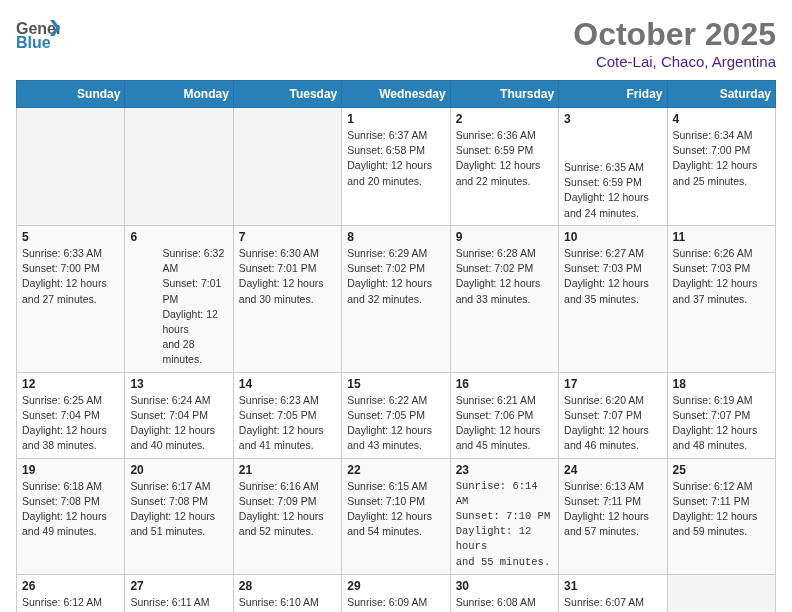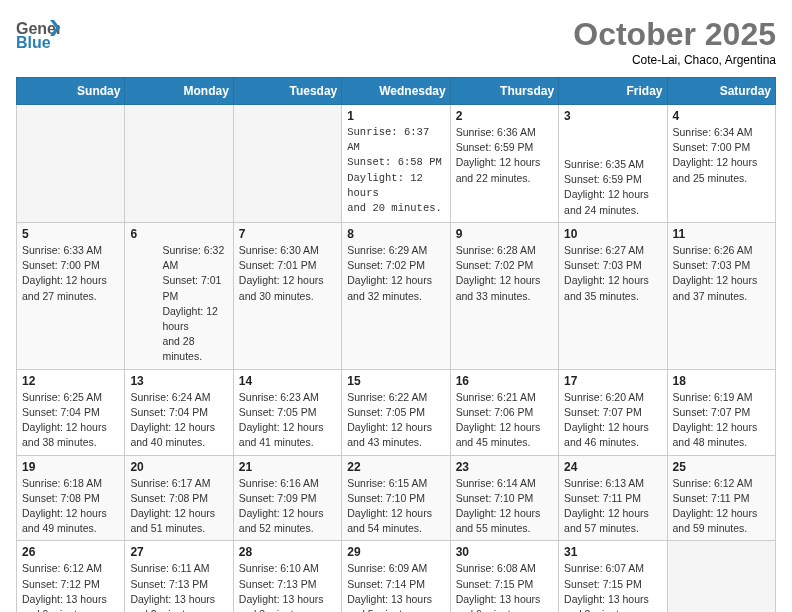--- a/index.html
+++ b/index.html
@@ -31,22 +31,22 @@
     }
     .title-area {
       text-align: right;
     }
     .month-title {
       font-size: 32px;
       font-weight: bold;
       color: #737373;
     }
     .subtitle {
-      font-size: 12px;
-      color: #000000;
+      font-size: 15px;
+      color: #4c1d95;
     }
     table {
       width: 100%;
       border-collapse: collapse;
       font-size: 11px;
     }
     thead tr th {
       background-color: #2980b9;
       color: #fff;
       padding: 6px 4px;
@@ -115,21 +115,21 @@
         <th>Saturday</th>
       </tr>
   </thead>
   <tbody id="calendar-body">
       <tr>
         <td class="empty-cell"></td>
         <td class="empty-cell"></td>
         <td class="empty-cell"></td>
         <td>
           <span class="day-num">1</span>
-          <div class="day-info" style="white-space: pre-line; font-family: Liberation Mono, monospace;">Sunrise: 6:37 AM
+          <div class="day-info" style="white-space: pre-line;">Sunrise: 6:37 AM
 Sunset: 6:58 PM
 Daylight: 12 hours
 and 20 minutes.</div>
         </td>
         <td>
           <span class="day-num">2</span>
           <div class="day-info" style="white-space: pre-line;">Sunrise: 6:36 AM
 Sunset: 6:59 PM
 Daylight: 12 hours
 and 22 minutes.</div>
@@ -275,21 +275,21 @@
         </td>
         <td>
           <span class="day-num">22</span>
           <div class="day-info" style="white-space: pre-line;">Sunrise: 6:15 AM
 Sunset: 7:10 PM
 Daylight: 12 hours
 and 54 minutes.</div>
         </td>
         <td>
           <span class="day-num">23</span>
-          <div class="day-info" style="white-space: pre-line;">Sunrise: 6:14 AM
+          <div class="day-info" style="white-space: pre-line; font-family: Liberation Mono, monospace;">Sunrise: 6:14 AM
 Sunset: 7:10 PM
 Daylight: 12 hours
 and 55 minutes.</div>
         </td>
         <td>
           <span class="day-num">24</span>
           <div class="day-info" style="white-space: pre-line;">Sunrise: 6:13 AM
 Sunset: 7:11 PM
 Daylight: 12 hours
 and 57 minutes.</div>

